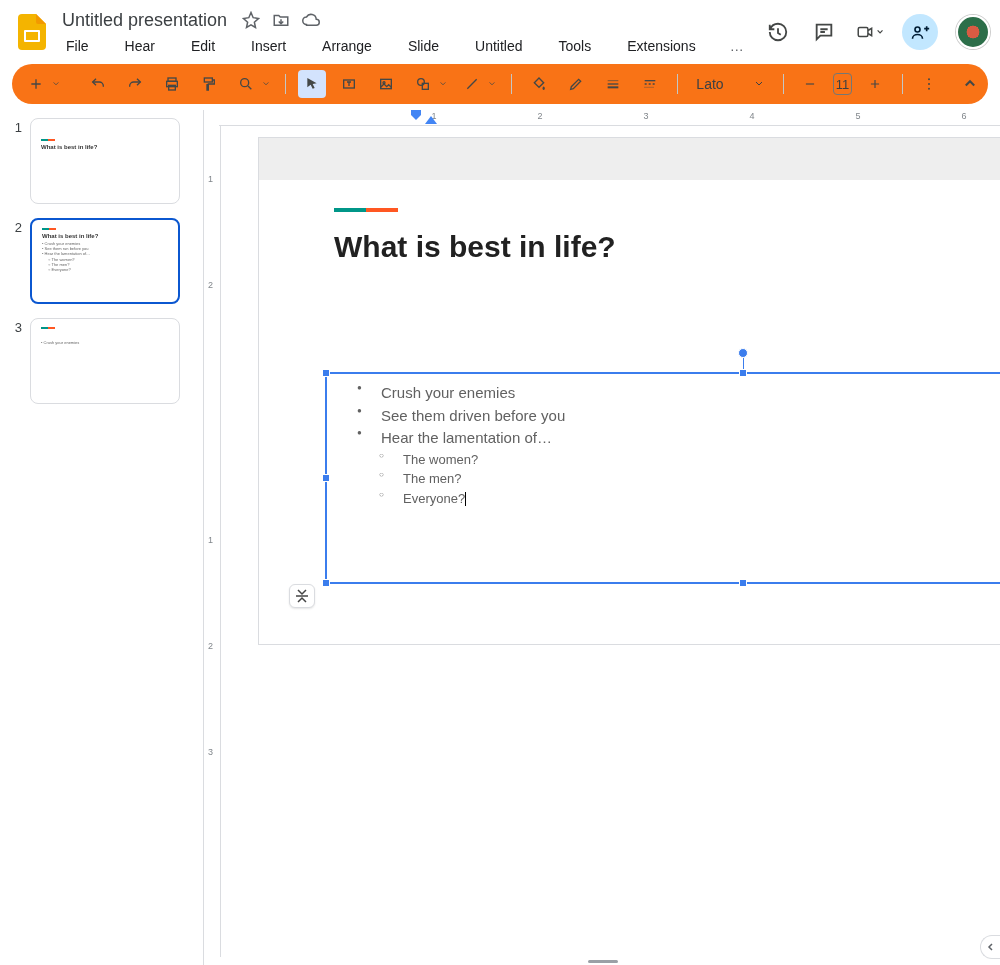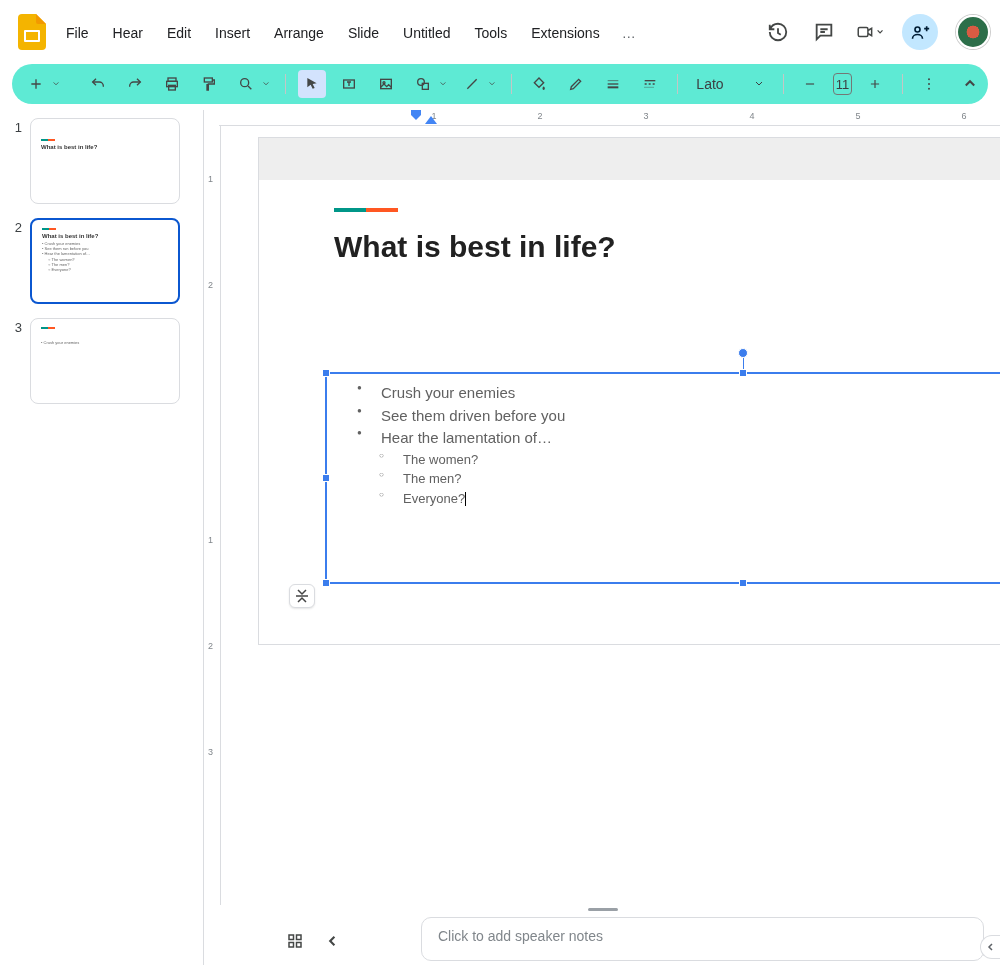--- a/index.html
+++ b/index.html
@@ -6,36 +6,36 @@
   html, body { width: 1000px; height: 965px; font-family: "Google Sans", Arial, sans-serif; background: #fff; overflow: hidden; color: #3c4043; }
   .app { display: flex; flex-direction: column; height: 100%; }
 
   
   .titlebar { display: flex; align-items: center; padding: 6px 10px 0 10px; height: 58px; }
   .app-icon { width: 36px; height: 36px; display:flex; align-items:center; justify-content:center; margin: 0 8px 0 4px; }
   .titleblock { display:flex; flex-direction:column; }
   .title-row { display:flex; align-items:center; gap: 10px; }
   .doc-title { font-size: 18px; color: #3c4043; padding: 2px 4px; }
   .title-icn { width:20px; height:20px; display:flex; align-items:center; justify-content:center; color:#5f6368; cursor:pointer; }
-  .menus { display:flex; gap: 8px; margin-top: 2px; }
+  .menus { display:flex; gap: 20px; margin-top: 2px; }
   .menu-item { font-size: 14px; color:#202124; padding: 3px 8px; border-radius:4px; cursor:pointer; }
   .menu-overflow { color:#5f6368; font-size:14px; padding:3px 6px; }
   .titlebar-spacer { flex: 1; }
   .right-actions { display:flex; align-items:center; gap: 18px; }
   .icon-btn { width:28px; height:28px; display:flex; align-items:center; justify-content:center; color:#444746; border-radius:50%; cursor:pointer; }
   .meet-btn { display:flex; align-items:center; gap:2px; }
   .slideshow-group { display:flex; align-items:center; border:1px solid #747775; border-radius:18px; height:36px; overflow:hidden; }
   .slideshow-btn { padding: 0 18px; font-size:14px; color:#1f1f1f; height:100%; display:flex; align-items:center; cursor:pointer; font-weight:500; }
   .slideshow-drop { width:26px; height:100%; display:flex; align-items:center; justify-content:center; border-left:1px solid #747775; cursor:pointer; color:#444; }
   .share-btn { width:36px; height:36px; border-radius:50%; background:#c2e7ff; display:flex; align-items:center; justify-content:center; cursor:pointer; color:#001d35; }
   .avatar { width:34px; height:34px; border-radius:50%; background: radial-gradient(circle, #d95b43 30%, #2c6e49 31%); border:2px solid #fff; box-shadow:0 0 0 1px #ccc; cursor:pointer; }
 
   
   .toolbar-wrap { padding: 6px 12px; }
-  .toolbar { background:#5eead4; border-radius: 24px; height: 40px; display:flex; align-items:center; padding: 0 10px; gap: 9px; }
+  .toolbar { background:#f97316; border-radius: 24px; height: 40px; display:flex; align-items:center; padding: 0 10px; gap: 9px; }
   .tb-btn { min-width:28px; height:28px; display:flex; align-items:center; justify-content:center; border-radius:4px; cursor:pointer; color:#444746; }
   .tb-btn.active { background:#d3e3fd; }
   .tb-drop-combo { display:flex; align-items:center; }
   .tb-drop { width:12px; display:flex; align-items:center; justify-content:center; color:#444746; cursor:pointer; }
   .tb-sep { width:1px; height:20px; background:#c4c7c5; margin:0 4px; }
   .font-select { display:flex; align-items:center; gap: 30px; padding: 0 6px; cursor:pointer; }
   .font-name { font-size:14px; }
   .size-box { border:1px solid #747775; border-radius:4px; width:30px; height:22px; display:flex; align-items:center; justify-content:center; font-size:13px; }
   .toolbar-spacer { flex:1; }
   .collapse-btn { width:28px; height:28px; display:flex; align-items:center; justify-content:center; cursor:pointer; color:#444746; }
@@ -113,20 +113,39 @@
   <div class="titlebar">
     <div class="app-icon">
       <svg width="28" height="36" viewBox="0 0 28 36">
           <path fill="#F4B400" d="M4 0h14l10 10v22a4 4 0 0 1-4 4H4a4 4 0 0 1-4-4V4a4 4 0 0 1 4-4z"></path>
           <path fill="#F29900" d="M18 0l10 10H20a2 2 0 0 1-2-2V0z"></path>
           <rect x="6" y="16" width="16" height="12" rx="1" fill="#fff"></rect>
           <rect x="8" y="18" width="12" height="8" fill="#F4B400"></rect>
         </svg>
     </div>
     <div class="titleblock">
+      <div class="title-row">
+        <div class="doc-title">Untitled presentation</div>
+        <div class="title-icn">
+            <svg width="18" height="18" viewBox="0 0 24 24" fill="none" stroke="currentColor" stroke-width="2">
+              <path d="M12 2l2.9 6.9L22 10l-5.5 4.9L18 22l-6-3.5L6 22l1.5-7.1L2 10l7.1-1.1z"></path>
+            </svg>
+          </div>
+        <div class="title-icn">
+            <svg width="18" height="18" viewBox="0 0 24 24" fill="none" stroke="currentColor" stroke-width="2">
+              <path d="M3 6h6l2 2h10v11H3z"></path>
+              <path d="M12 11v6m-3-3l3 3 3-3"></path>
+            </svg>
+          </div>
+        <div class="title-icn">
+            <svg width="20" height="18" viewBox="0 0 24 24" fill="none" stroke="currentColor" stroke-width="2">
+              <path d="M6 18a5 5 0 010-10 7 7 0 0113 3 4 4 0 010 8H6z"></path>
+            </svg>
+          </div>
+      </div>
       <div class="menus">
         <div class="menu-item">File</div>
         <div class="menu-item">Hear</div>
         <div class="menu-item">Edit</div>
         <div class="menu-item">Insert</div>
         <div class="menu-item">Arrange</div>
         <div class="menu-item">Slide</div>
         <div class="menu-item">Untitled</div>
         <div class="menu-item">Tools</div>
         <div class="menu-item">Extensions</div>
@@ -441,40 +460,20 @@
               </div>
             </div>
           </div>
 
         </div>
       </div>
 
       <div class="notes-splitter">
           <div class="grip"></div>
         </div>
-      <div class="notes-area">
-        <div class="notes-row">
-          <div class="notes-gutter-left">
-            <div class="grid-icon">
-                <svg width="18" height="18" viewBox="0 0 24 24" fill="none" stroke="currentColor" stroke-width="2">
-                  <rect x="4" y="4" width="6" height="6"></rect>
-                  <rect x="14" y="4" width="6" height="6"></rect>
-                  <rect x="4" y="14" width="6" height="6"></rect>
-                  <rect x="14" y="14" width="6" height="6"></rect>
-                </svg>
-              </div>
-            <div class="chev-icon">
-                <svg width="14" height="14" viewBox="0 0 10 10">
-                  <path d="M6 2L3 5l3 3" stroke="currentColor" stroke-width="1.5" fill="none"></path>
-                </svg>
-              </div>
-          </div>
-          <div class="notes-box">Click to add speaker notes</div>
-        </div>
-      </div>
     </div>
   </div>
 </div>
 
 <div class="side-tab">
     <svg width="10" height="10" viewBox="0 0 10 10">
       <path d="M6 2L3 5l3 3" stroke="currentColor" stroke-width="1.5" fill="none"></path>
     </svg>
   </div>
 

